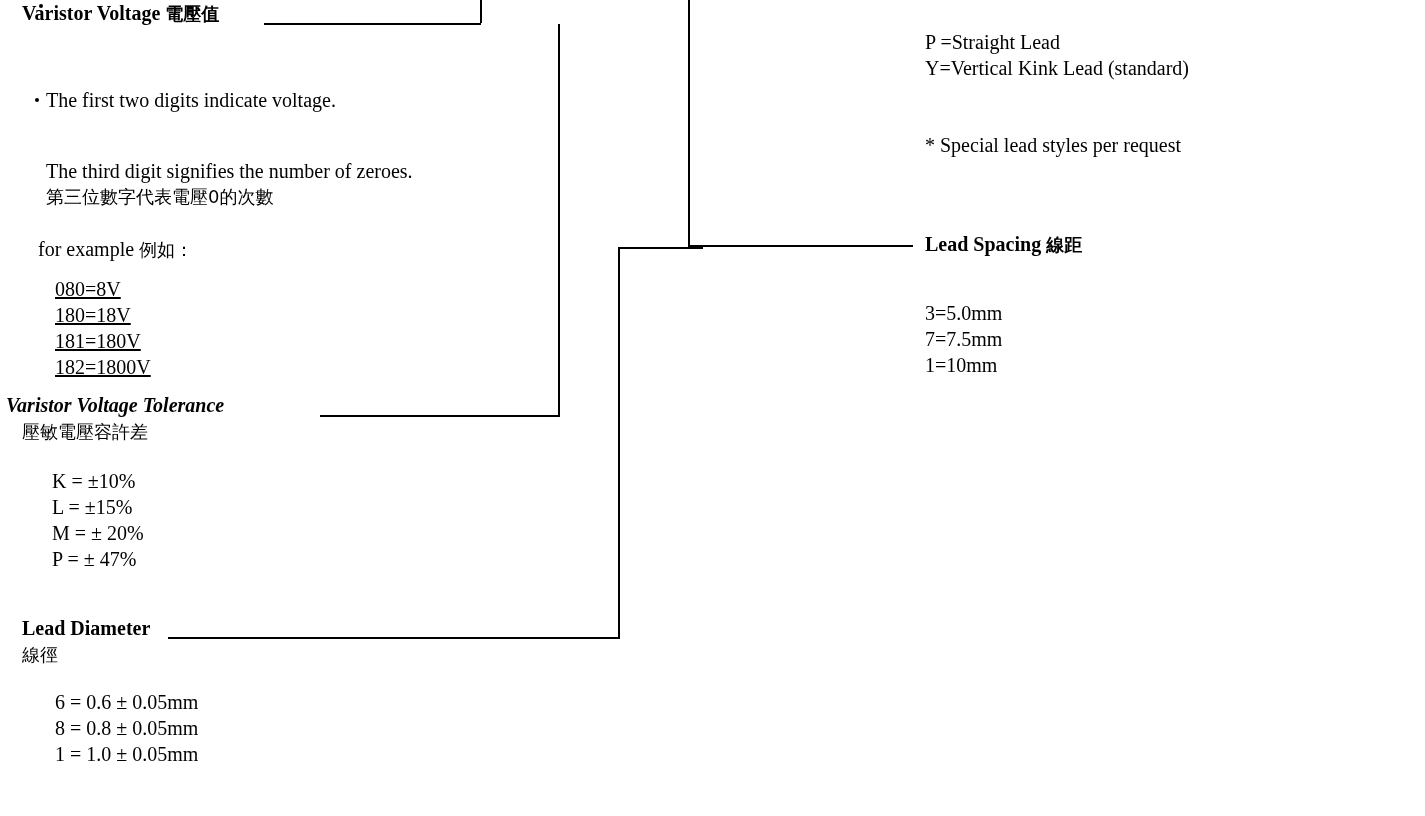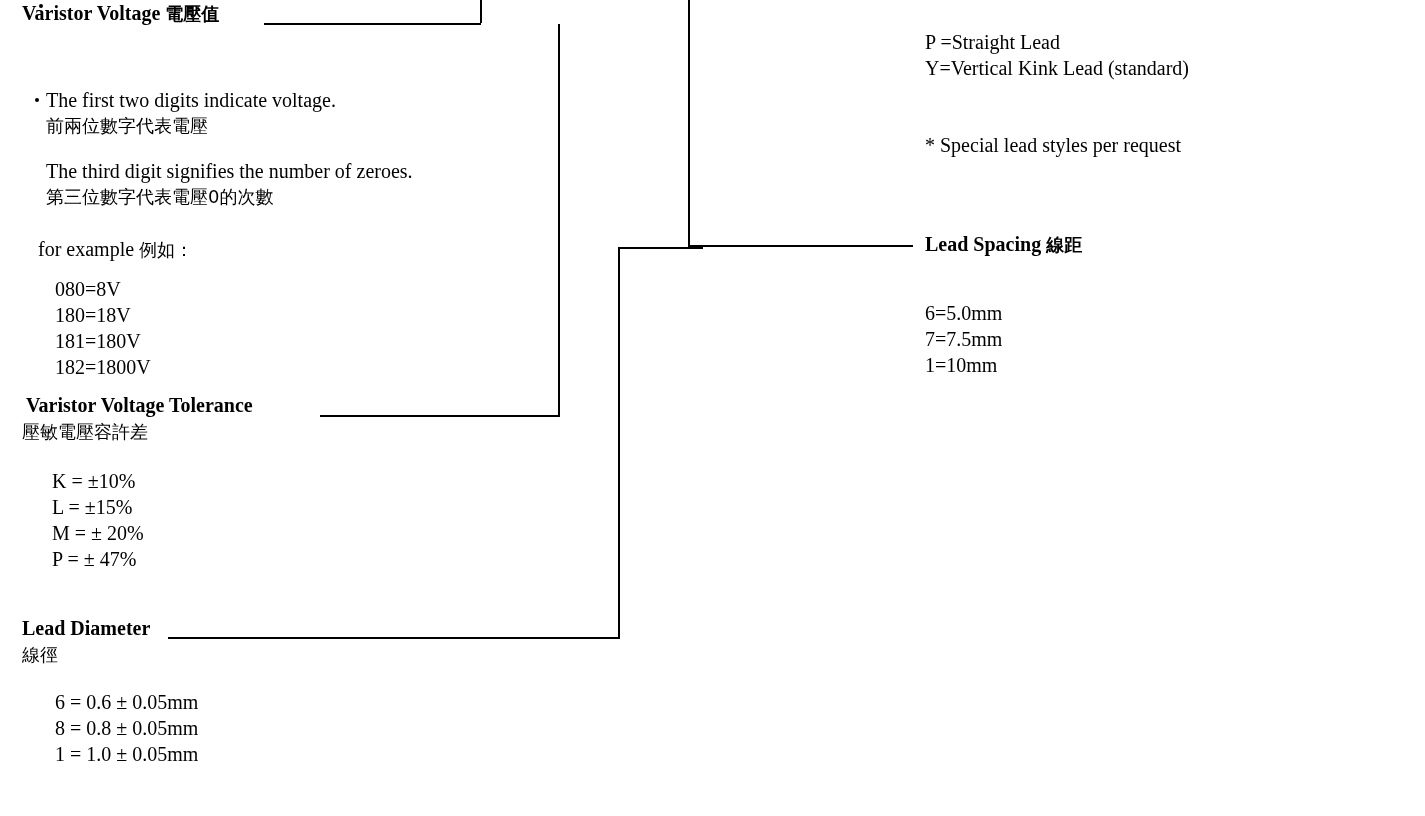--- a/index.html
+++ b/index.html
@@ -80,41 +80,40 @@
     <span>Varistor Voltage</span>
     <span class="cjk">電壓值</span>
   </div>
 
   <div class="hline" style="left:264px; top:23px; width:217px;"></div>
   <div class="vline" style="left:480px; top:-40px; height:63px;"></div>
 
   <span class="dot" style="left:35px; top:98px;"></span>
   <div class="blk txt" style="left:46px; top:87px;">
     <div>The first two digits indicate voltage.</div>
-    <div class="cjk">前兩位數字代表電壓</div>
   </div>
 
   <div class="blk txt" style="left:46px; top:158px;">
     <div>The third digit signifies the number of zeroes.</div>
     <div class="cjk">第三位數字代表電壓0的次數</div>
   </div>
 
   <div class="blk txt" style="left:38px; top:236px;">
     <span>for example</span>
     <span class="cjk">例如：</span>
   </div>
 
-  <div class="blk list" style="left:55px; top:276px;">
+  <div class="blk list" style="left:55px; top:276px;text-decoration:underline;">
     <div>080=8V</div>
     <div>180=18V</div>
     <div>181=180V</div>
     <div>182=1800V</div>
   </div>
 
-  <div class="blk hd" style="left:26px; top:392px;">Varistor Voltage Tolerance</div>
+  <div class="blk hd" style="left:6px; top:392px;font-style:italic;">Varistor Voltage Tolerance</div>
   <div class="blk sub cjk" style="left:22px; top:419px;">壓敏電壓容許差</div>
   <div class="hline" style="left:320px; top:415px; width:240px;"></div>
   <div class="vline" style="left:558px; top:24px; height:391px;"></div>
 
   <div class="blk list" style="left:52px; top:468px;">
     <div>K =  ±10%</div>
     <div>L =  ±15%</div>
     <div>M =  ± 20%</div>
     <div>P =  ± 47%</div>
   </div>
@@ -141,18 +140,18 @@
   <div class="blk txt" style="left:925px; top:114px;margin-top:18px;">* Special lead styles per request</div>
 
   <div class="blk hd" style="left:925px; top:231px;">
     <span>Lead Spacing</span>
     <span class="cjk">線距</span>
   </div>
   <div class="hline" style="left:688px; top:245px; width:225px;"></div>
   <div class="vline" style="left:688px; top:10px; height:235px;"></div>
 
   <div class="blk list" style="left:925px; top:300px;">
-    <div>6=5.0mm</div>
+    <div>3=5.0mm</div>
     <div>7=7.5mm</div>
     <div>1=10mm</div>
   </div>
 
 </div>
 
 </body></html>

